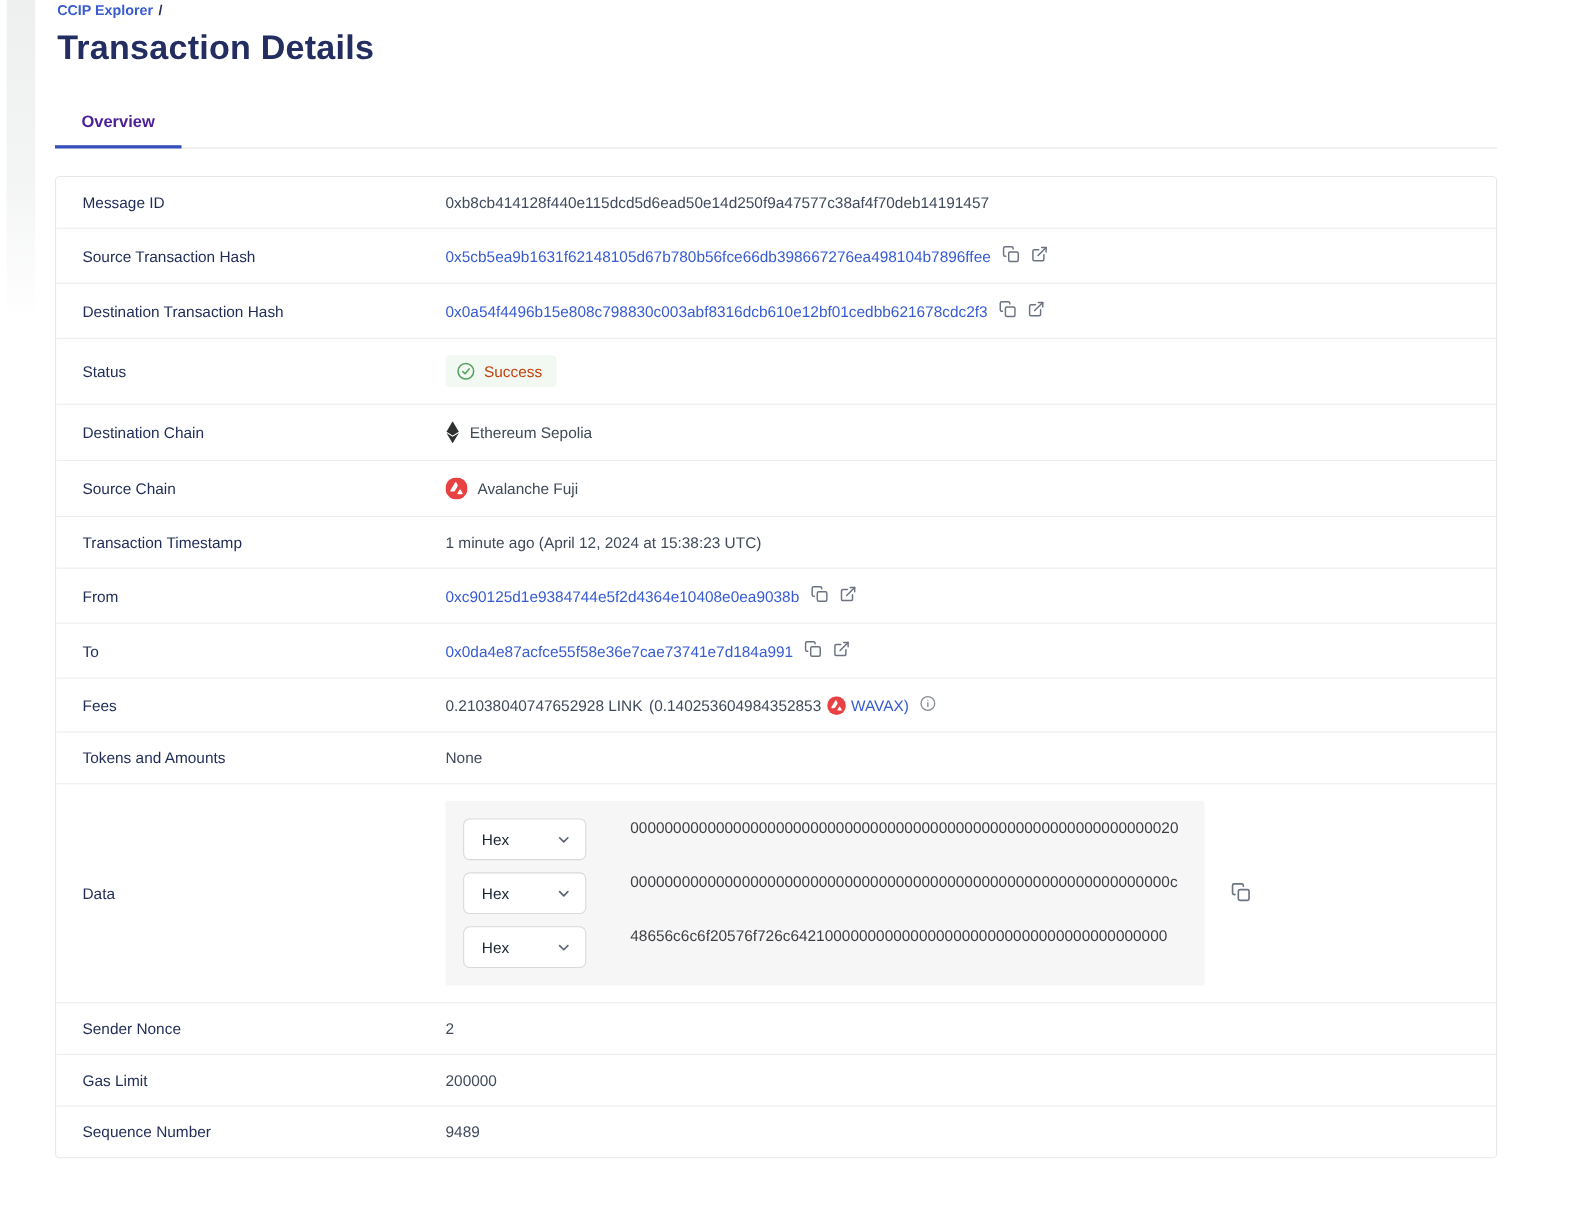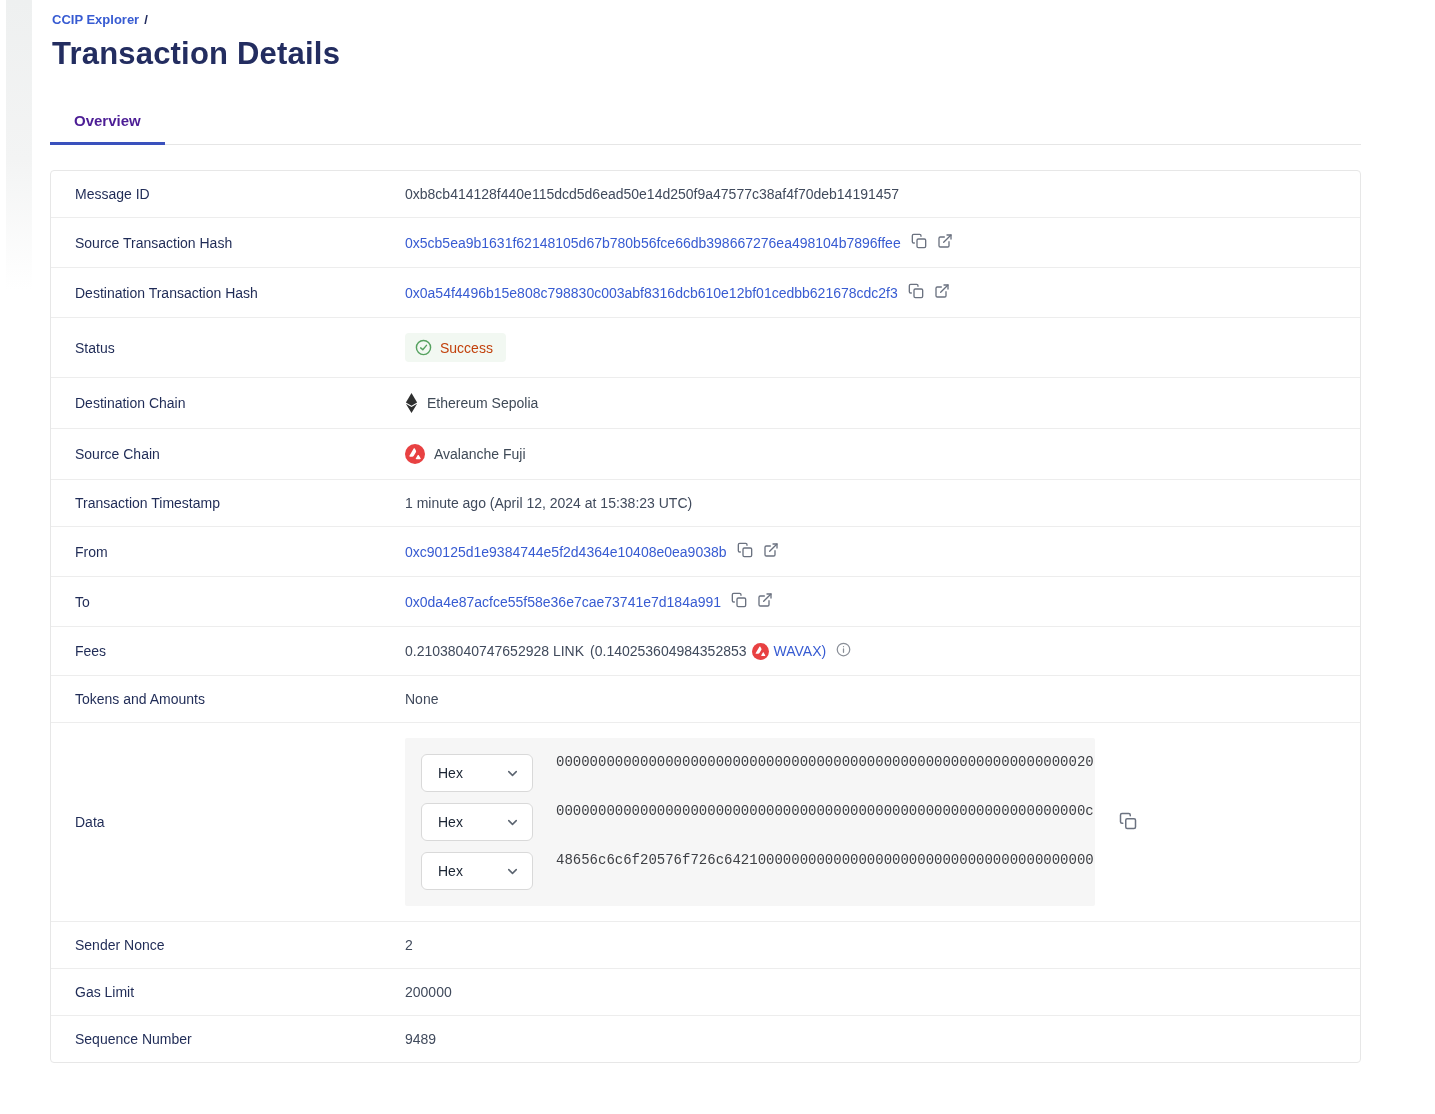--- a/index.html
+++ b/index.html
@@ -8,21 +8,21 @@
     width: 1435px; height: 1114px;
     font-family: "Liberation Sans", sans-serif;
     position: relative;
     color: #404a5c;
   }
   .left-strip {
     position: absolute; left: 6px; top: 0; width: 26px; height: 290px;
     background: linear-gradient(180deg, #eef0f0 0%, #f3f4f4 55%, rgba(243,244,244,0) 100%);
     pointer-events: none;
   }
-  .content { position: absolute; left: 50px; top: 12px; width: 1311px; }
+  .content { position: absolute; left: 50px; top: 2px; width: 1311px; }
   .breadcrumb { padding-left: 2px; font-size: 13px; }
   .breadcrumb a { color: #375bd2; font-weight: 700; text-decoration: none; }
   .breadcrumb .sep { color: #232d60; font-weight: 700; margin-left: 5px; }
   h1.page-title {
     padding-left: 2px; margin-top: 9px;
     font-size: 31px; font-weight: 700; color: #232d60; letter-spacing: 0.2px;
   }
   .tabbar { margin-top: 40px; border-bottom: 1px solid #e6e6e6; display: flex; }
   .tab {
     display: inline-block; padding: 0 24px 13px 24px;
@@ -72,22 +72,22 @@
   .hexline { display: flex; }
   .hex-select {
     width: 112px; height: 38px; flex: 0 0 112px;
     background: #fff; border: 1px solid #d9d9d9; border-radius: 6px;
     display: flex; align-items: center; justify-content: space-between;
     padding: 0 12px 0 16px; cursor: pointer;
     font-size: 14px; color: #1a2433;
   }
   .hex-select svg { width: 15px; height: 15px; color: #5b6470; }
   .hex-text {
-    margin-left: 23px;
-    font-family: Liberation Mono, monospace;
+    margin-left: 40px;
+    font-family: Liberation Sans, sans-serif;
     font-size: 14px; color: #3d3f44; white-space: nowrap;
   }
   .data-copy { margin-left: 16px; }
   .data-copy svg { width: 18px; height: 18px; }
 </style>
 </head>
 <body>
 
 <div class="left-strip"></div>
 

